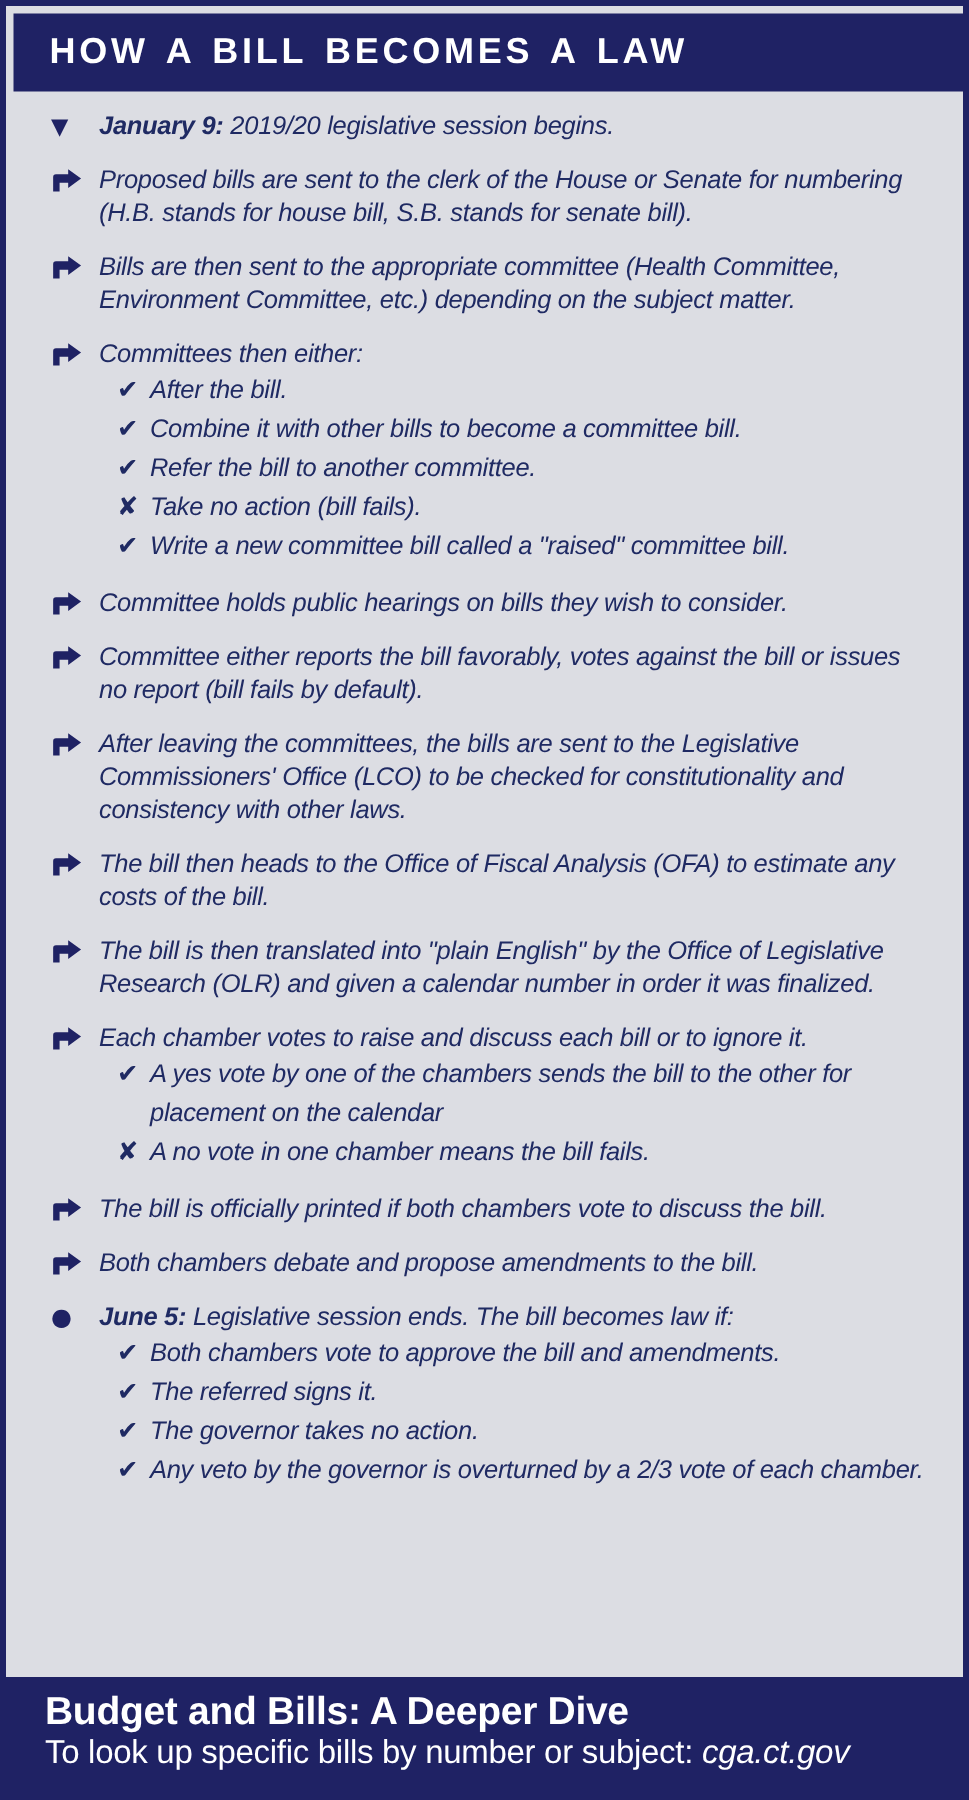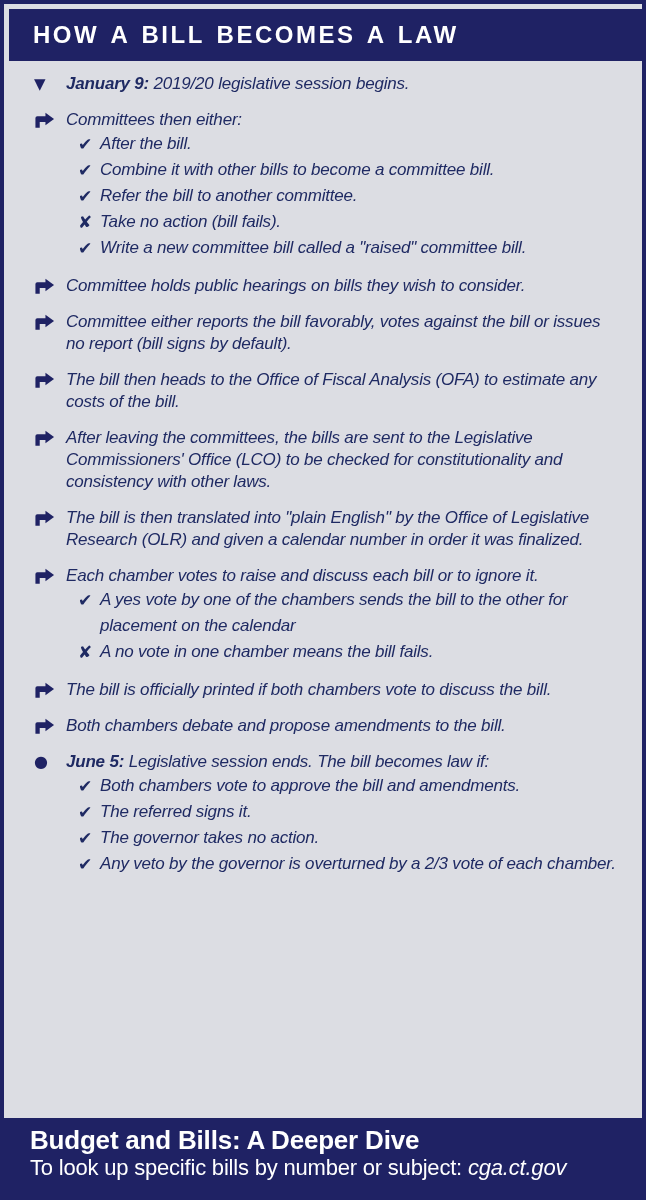--- a/index.html
+++ b/index.html
@@ -79,20 +79,36 @@
       <div class="item">
         <span class="marker tri">▼</span>
         <div class="content"><strong>January 9: </strong>2019/20 legislative session begins.</div>
       </div>
       <div class="item">
         <span class="marker" style="color: rgb(31, 34, 100);">
           <svg width="21" height="16" viewBox="0 0 22 16" xmlns="http://www.w3.org/2000/svg">
             <path d="M1.5,16 L1.5,6 Q1.5,4 3.5,4 L12,4 L12,0.5 L21,7 L12,13.5 L12,10 L6,10 L6,16 Z" fill="currentColor"></path>
           </svg>
         </span>
+        <div class="content">Proposed bills are sent to the clerk of the House or Senate for numbering (H.B. stands for house bill, S.B. stands for senate bill).</div>
+      </div>
+      <div class="item">
+        <span class="marker" style="color: rgb(31, 34, 100);">
+          <svg width="21" height="16" viewBox="0 0 22 16" xmlns="http://www.w3.org/2000/svg">
+            <path d="M1.5,16 L1.5,6 Q1.5,4 3.5,4 L12,4 L12,0.5 L21,7 L12,13.5 L12,10 L6,10 L6,16 Z" fill="currentColor"></path>
+          </svg>
+        </span>
+        <div class="content">Bills are then sent to the appropriate committee (Health Committee, Environment Committee, etc.) depending on the subject matter.</div>
+      </div>
+      <div class="item">
+        <span class="marker" style="color: rgb(31, 34, 100);">
+          <svg width="21" height="16" viewBox="0 0 22 16" xmlns="http://www.w3.org/2000/svg">
+            <path d="M1.5,16 L1.5,6 Q1.5,4 3.5,4 L12,4 L12,0.5 L21,7 L12,13.5 L12,10 L6,10 L6,16 Z" fill="currentColor"></path>
+          </svg>
+        </span>
         <div class="content">Committees then either:<div class="sub">
             <span class="sub-marker">✔</span>
             <div class="sub-text">After the bill.</div>
           </div><div class="sub">
             <span class="sub-marker">✔</span>
             <div class="sub-text">Combine it with other bills to become a committee bill.</div>
           </div><div class="sub">
             <span class="sub-marker">✔</span>
             <div class="sub-text">Refer the bill to another committee.</div>
           </div><div class="sub">
@@ -110,37 +126,37 @@
           </svg>
         </span>
         <div class="content">Committee holds public hearings on bills they wish to consider.</div>
       </div>
       <div class="item">
         <span class="marker" style="color: rgb(31, 34, 100);">
           <svg width="21" height="16" viewBox="0 0 22 16" xmlns="http://www.w3.org/2000/svg">
             <path d="M1.5,16 L1.5,6 Q1.5,4 3.5,4 L12,4 L12,0.5 L21,7 L12,13.5 L12,10 L6,10 L6,16 Z" fill="currentColor"></path>
           </svg>
         </span>
-        <div class="content">Committee either reports the bill favorably, votes against the bill or issues no report (bill signs by default).</div>
+        <div class="content">Committee either reports the bill favorably, votes against the bill or issues no report (bill fails by default).</div>
+      </div>
+      <div class="item">
+        <span class="marker" style="color: rgb(31, 34, 100);">
+          <svg width="21" height="16" viewBox="0 0 22 16" xmlns="http://www.w3.org/2000/svg">
+            <path d="M1.5,16 L1.5,6 Q1.5,4 3.5,4 L12,4 L12,0.5 L21,7 L12,13.5 L12,10 L6,10 L6,16 Z" fill="currentColor"></path>
+          </svg>
+        </span>
+        <div class="content">After leaving the committees, the bills are sent to the Legislative Commissioners' Office (LCO) to be checked for constitutionality and consistency with other laws.</div>
       </div>
       <div class="item">
         <span class="marker" style="color: rgb(31, 34, 100);">
           <svg width="21" height="16" viewBox="0 0 22 16" xmlns="http://www.w3.org/2000/svg">
             <path d="M1.5,16 L1.5,6 Q1.5,4 3.5,4 L12,4 L12,0.5 L21,7 L12,13.5 L12,10 L6,10 L6,16 Z" fill="currentColor"></path>
           </svg>
         </span>
         <div class="content">The bill then heads to the Office of Fiscal Analysis (OFA) to estimate any costs of the bill.</div>
-      </div>
-      <div class="item">
-        <span class="marker" style="color: rgb(31, 34, 100);">
-          <svg width="21" height="16" viewBox="0 0 22 16" xmlns="http://www.w3.org/2000/svg">
-            <path d="M1.5,16 L1.5,6 Q1.5,4 3.5,4 L12,4 L12,0.5 L21,7 L12,13.5 L12,10 L6,10 L6,16 Z" fill="currentColor"></path>
-          </svg>
-        </span>
-        <div class="content">After leaving the committees, the bills are sent to the Legislative Commissioners' Office (LCO) to be checked for constitutionality and consistency with other laws.</div>
       </div>
       <div class="item">
         <span class="marker" style="color: rgb(31, 34, 100);">
           <svg width="21" height="16" viewBox="0 0 22 16" xmlns="http://www.w3.org/2000/svg">
             <path d="M1.5,16 L1.5,6 Q1.5,4 3.5,4 L12,4 L12,0.5 L21,7 L12,13.5 L12,10 L6,10 L6,16 Z" fill="currentColor"></path>
           </svg>
         </span>
         <div class="content">The bill is then translated into "plain English" by the Office of Legislative Research (OLR) and given a calendar number in order it was finalized.</div>
       </div>
       <div class="item">

